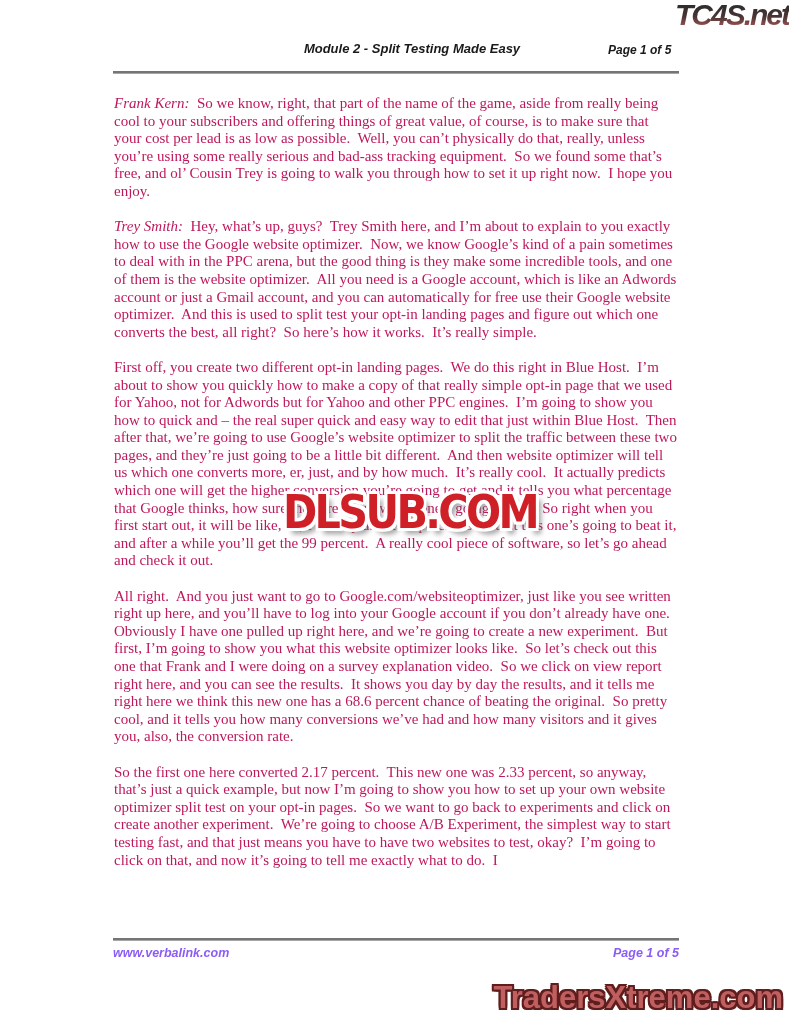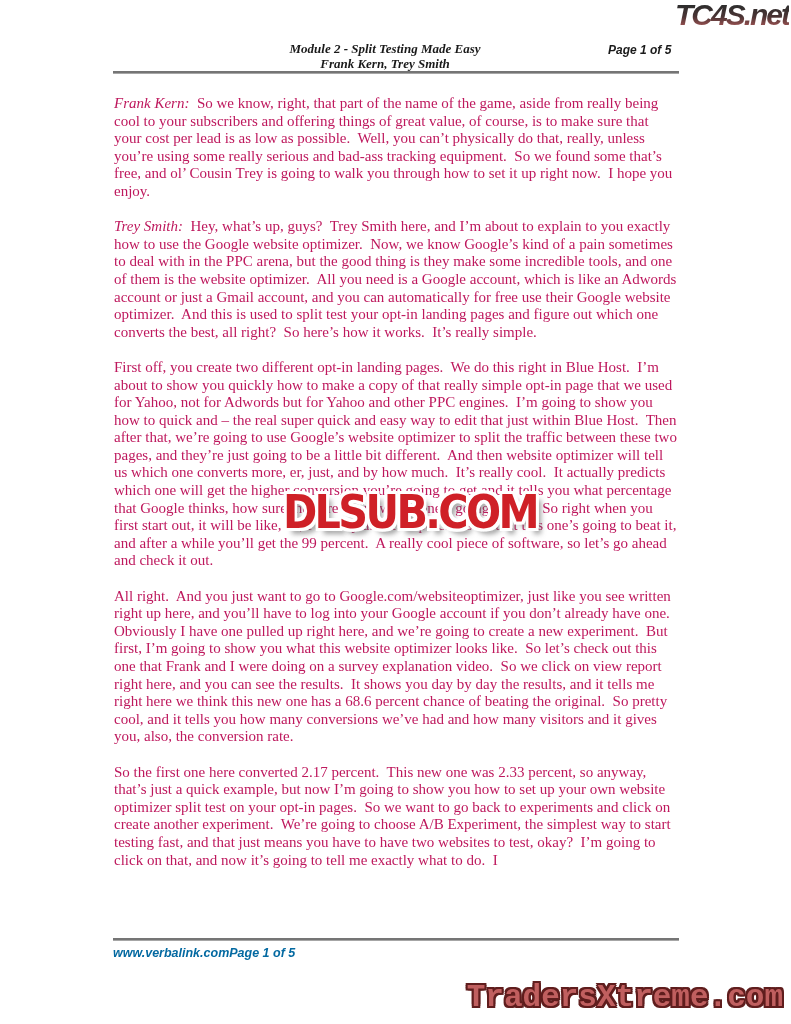--- a/index.html
+++ b/index.html
@@ -28,23 +28,23 @@
       color:transparent;
     }
   }
   .top-page-num {
     position:absolute; top:43px; left:608px;
     font-family:"Liberation Sans", sans-serif;
     font-style:italic; font-weight:bold;
     font-size:12px; color:#1a1a1a;
   }
   .header-title {
-    position:absolute; top:41px; left:102px; width:566px;
+    position:absolute; top:41px; left:129px; width:566px;
     text-align:center;
-    font-family:Liberation Serif, serif;
+    font-family:Liberation Sans, sans-serif;
     font-style:italic; font-weight:bold;
     font-size:13px; line-height:15px; color:#1a1a1a;
   }
   .rule {
     position:absolute; left:113px; width:566px; height:3px;
     background:#a6a6a6; border-top:2px solid #757575;
   }
   .rule-top    { top:71px; }
   .rule-bottom { top:938px; }
 
@@ -72,28 +72,28 @@
       -3px -3px 0 #ffffff, 3px -3px 0 #ffffff,
       -3px  3px 0 #ffffff, 3px  3px 0 #ffffff,
       -3px  0   0 #ffffff, 3px  0   0 #ffffff,
        0   -3px 0 #ffffff, 0    3px 0 #ffffff,
        6px  6px 6px rgba(90,90,90,0.55);
   }
 
   
   .footer-row {
     position:absolute; top:946px; left:113px; width:566px;
-    display:flex; 
+    display:flex; justify-content:space-between;
     font-family:"Liberation Sans", sans-serif;
     font-style:italic; font-weight:bold;
-    font-size:12.5px; color:#0369a1;
+    font-size:12.5px; color:#8b5cf6;
   }
   .traders-logo {
     position:absolute; top:980px; right:8px;
-    font-family:Liberation Mono, monospace;
+    font-family:Liberation Sans, sans-serif;
     font-weight:bold; font-size:31px; letter-spacing:0px;
     color:#c05f5f;
     text-shadow:
       -2px -2px 0 #5f1d1d, 2px -2px 0 #5f1d1d,
       -2px  2px 0 #5f1d1d, 2px  2px 0 #5f1d1d,
       -2px  0   0 #5f1d1d, 2px  0   0 #5f1d1d,
        0   -2px 0 #5f1d1d, 0    2px 0 #5f1d1d,
       -4px -4px 2px #ffffff, 4px -4px 2px #ffffff,
       -4px  4px 2px #ffffff, 4px  4px 2px #ffffff,
        4px  0   2px #ffffff, -4px 0   2px #ffffff,
@@ -103,21 +103,20 @@
 </head>
 <body>
 
 <div class="page">
 
   <div class="tc4s-logo">TC4S.net</div>
   <div class="top-page-num">Page 1 of 5</div>
 
   <div class="header-title">
     <div>Module 2 - Split Testing Made Easy</div>
-    <div>Frank Kern, Trey Smith</div>
   </div>
 
   <div class="rule rule-top"></div>
 
   <div class="body-text">
     <p><span class="speaker">Frank Kern:</span><span>  So we know, right, that part of the name of the game, aside from really being cool to your subscribers and offering things of great value, of course, is to make sure that your cost per lead is as low as possible.  Well, you can’t physically do that, really, unless you’re using some really serious and bad-ass tracking equipment.  So we found some that’s free, and ol’ Cousin Trey is going to walk you through how to set it up right now.  I hope you enjoy.</span></p>
 
     <p><span class="speaker">Trey Smith:</span><span>  Hey, what’s up, guys?  Trey Smith here, and I’m about to explain to you exactly how to use the Google website optimizer.  Now, we know Google’s kind of a pain sometimes to deal with in the PPC arena, but the good thing is they make some incredible tools, and one of them is the website optimizer.  All you need is a Google account, which is like an Adwords account or just a Gmail account, and you can automatically for free use their Google website optimizer.  And this is used to split test your opt-in landing pages and figure out which one converts the best, all right?  So here’s how it works.  It’s really simple.</span></p>
 
     <p><span>First off, you create two different opt-in landing pages.  We do this right in Blue Host.  I’m about to show you quickly how to make a copy of that really simple opt-in page that we used for Yahoo, not for Adwords but for Yahoo and other PPC engines.  I’m going to show you how to quick and – the real super quick and easy way to edit that just within Blue Host.  Then after that, we’re going to use Google’s website optimizer to split the traffic between these two pages, and they’re just going to be a little bit different.  And then website optimizer will tell us which one converts more, er, just, and by how much.  It’s really cool.  It actually predicts which one will get the higher conversion you’re going to get and it tells you what percentage that Google thinks, how sure they are about which one’s going to win.  So right when you first start out, it will be like, ah, I’m only about 70 percent sure that this one’s going to beat it, and after a while you’ll get the 99 percent.  A really cool piece of software, so let’s go ahead and check it out.</span></p>

